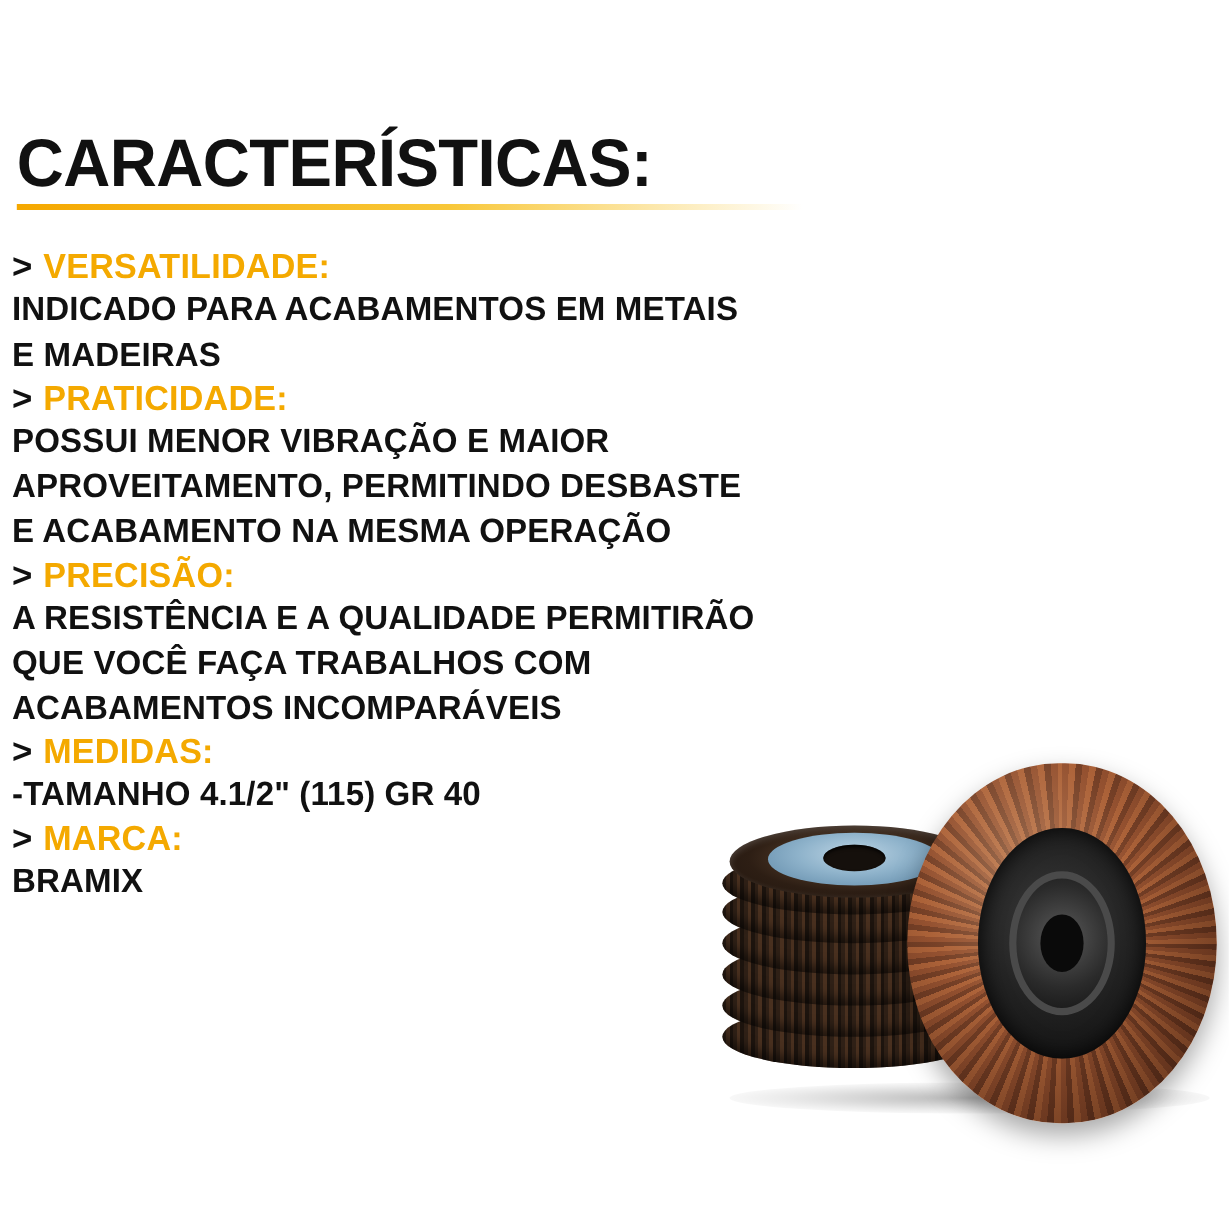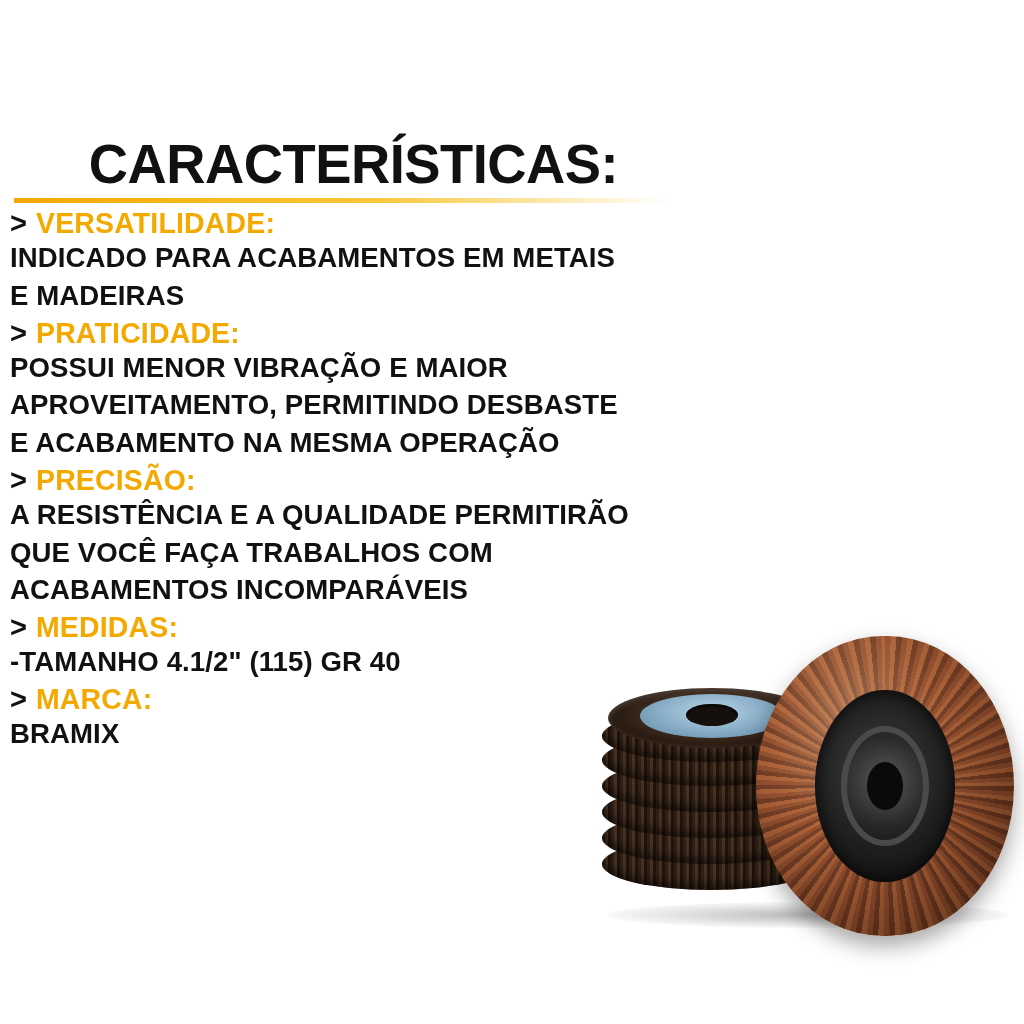--- a/index.html
+++ b/index.html
@@ -18,23 +18,22 @@
   .sheet {
     position: absolute;
     inset: 0;
     background: #ffffff;
   }
 
   
   .title-block {
     position: absolute;
     left: 14px;
-    top: 136px;
+    top: 108px;
     width: 700px;
-    text-align: center;
   }
   .title {
     font-size: 56px;
     line-height: 1.0;
     font-weight: 800;
     letter-spacing: -0.5px;
     color: #111111;
     font-stretch: condensed;
     transform: scaleX(0.97);
     transform-origin: left center;

